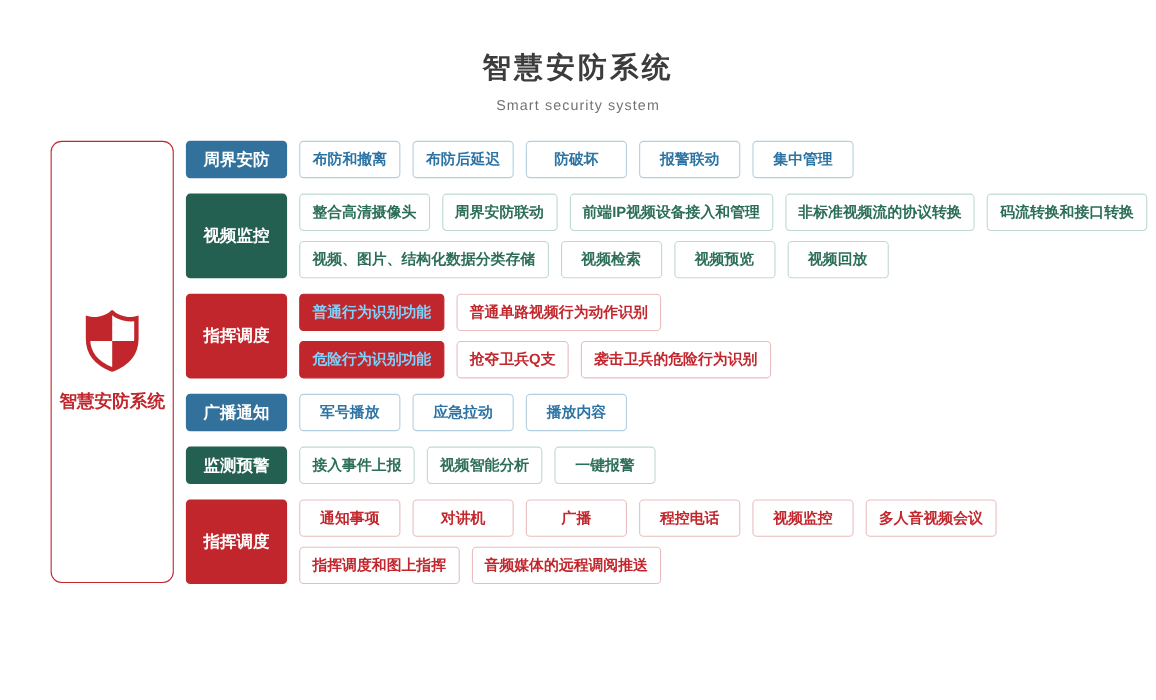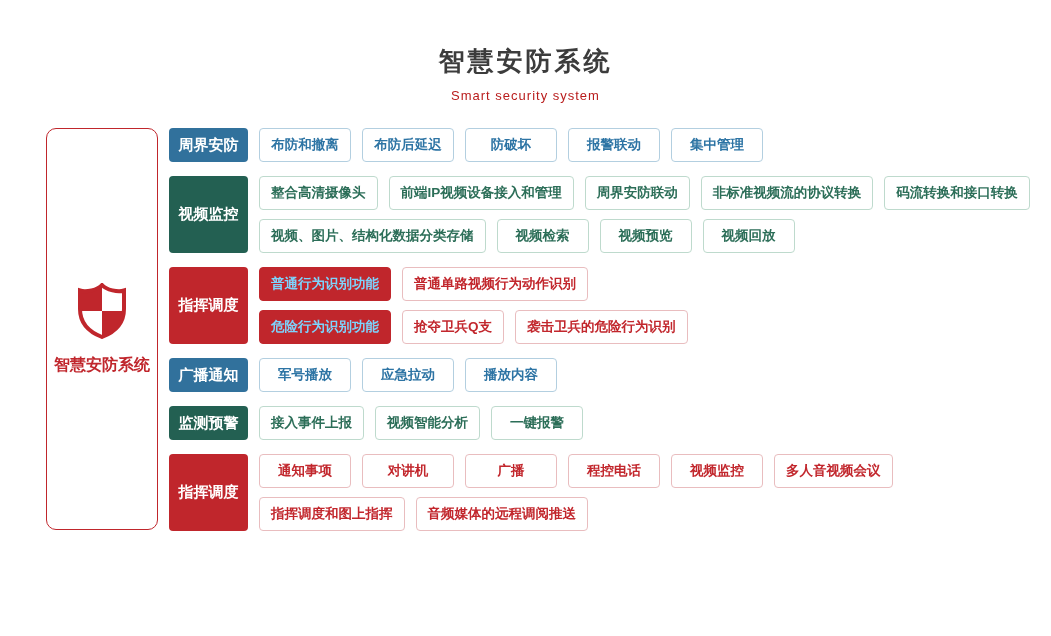--- a/index.html
+++ b/index.html
@@ -3,35 +3,35 @@
 <meta charset="utf-8">
 <style>
   html,body{margin:0;padding:0;}
   body{
     width:1051px;height:636px;background:#ffffff;overflow:hidden;position:relative;
     font-family:"Liberation Sans","DejaVu Sans",sans-serif;
     --accent:#c0262c;
   }
   .header{position:absolute;top:0;left:0;width:1051px;text-align:center;}
   .title{margin-top:44px;font-size:26px;font-weight:bold;color:#3c3c3c;letter-spacing:3px;}
-  .subtitle{margin-top:9px;font-size:13px;color:#b91c1c;letter-spacing:1px;}
+  .subtitle{margin-top:9px;font-size:13px;color:#737373;letter-spacing:1px;}
 
   .content{position:absolute;left:46px;top:128px;display:flex;align-items:flex-start;}
 
   .side{
     width:110px;height:400px;border:1px solid var(--accent);border-radius:10px;
     display:flex;flex-direction:column;align-items:center;justify-content:center;gap:12px;
     background:#ffffff;
   }
   .side-label{color:var(--accent);font-weight:bold;font-size:16px;white-space:nowrap;}
 
   .groups{display:flex;flex-direction:column;gap:14px;margin-left:11px;}
   .group{display:flex;align-items:stretch;gap:11px;}
   .cat{
-    width:79px;min-height:34px;border-radius:4px;background:var(--fill);
+    width:92px;min-height:34px;border-radius:4px;background:var(--fill);
     color:#ffffff;font-size:15px;font-weight:bold;
     display:flex;align-items:center;justify-content:center;flex:0 0 auto;
   }
   .lines{display:flex;flex-direction:column;gap:9px;}
   .line{display:flex;gap:11px;}
   .item{
     height:34px;min-width:92px;padding:0 11px;box-sizing:border-box;
     border:1px solid var(--border);border-radius:4px;background:#ffffff;
     color:var(--text);font-size:13.5px;font-weight:bold;
     display:flex;align-items:center;justify-content:center;white-space:nowrap;
@@ -77,22 +77,22 @@
             <div class="item">报警联动</div>
             <div class="item">集中管理</div>
           </div>
         </div>
       </div>
       <div class="group" style="--fill: #236052; --text: #2c6e58; --border: #bedacd;">
         <div class="cat">视频监控</div>
         <div class="lines">
           <div class="line">
             <div class="item">整合高清摄像头</div>
+            <div class="item">周界安防联动</div>
             <div class="item">前端IP视频设备接入和管理</div>
-            <div class="item">周界安防联动</div>
             <div class="item">非标准视频流的协议转换</div>
             <div class="item">码流转换和接口转换</div>
           </div>
           <div class="line">
             <div class="item">视频、图片、结构化数据分类存储</div>
             <div class="item">视频检索</div>
             <div class="item">视频预览</div>
             <div class="item">视频回放</div>
           </div>
         </div>

